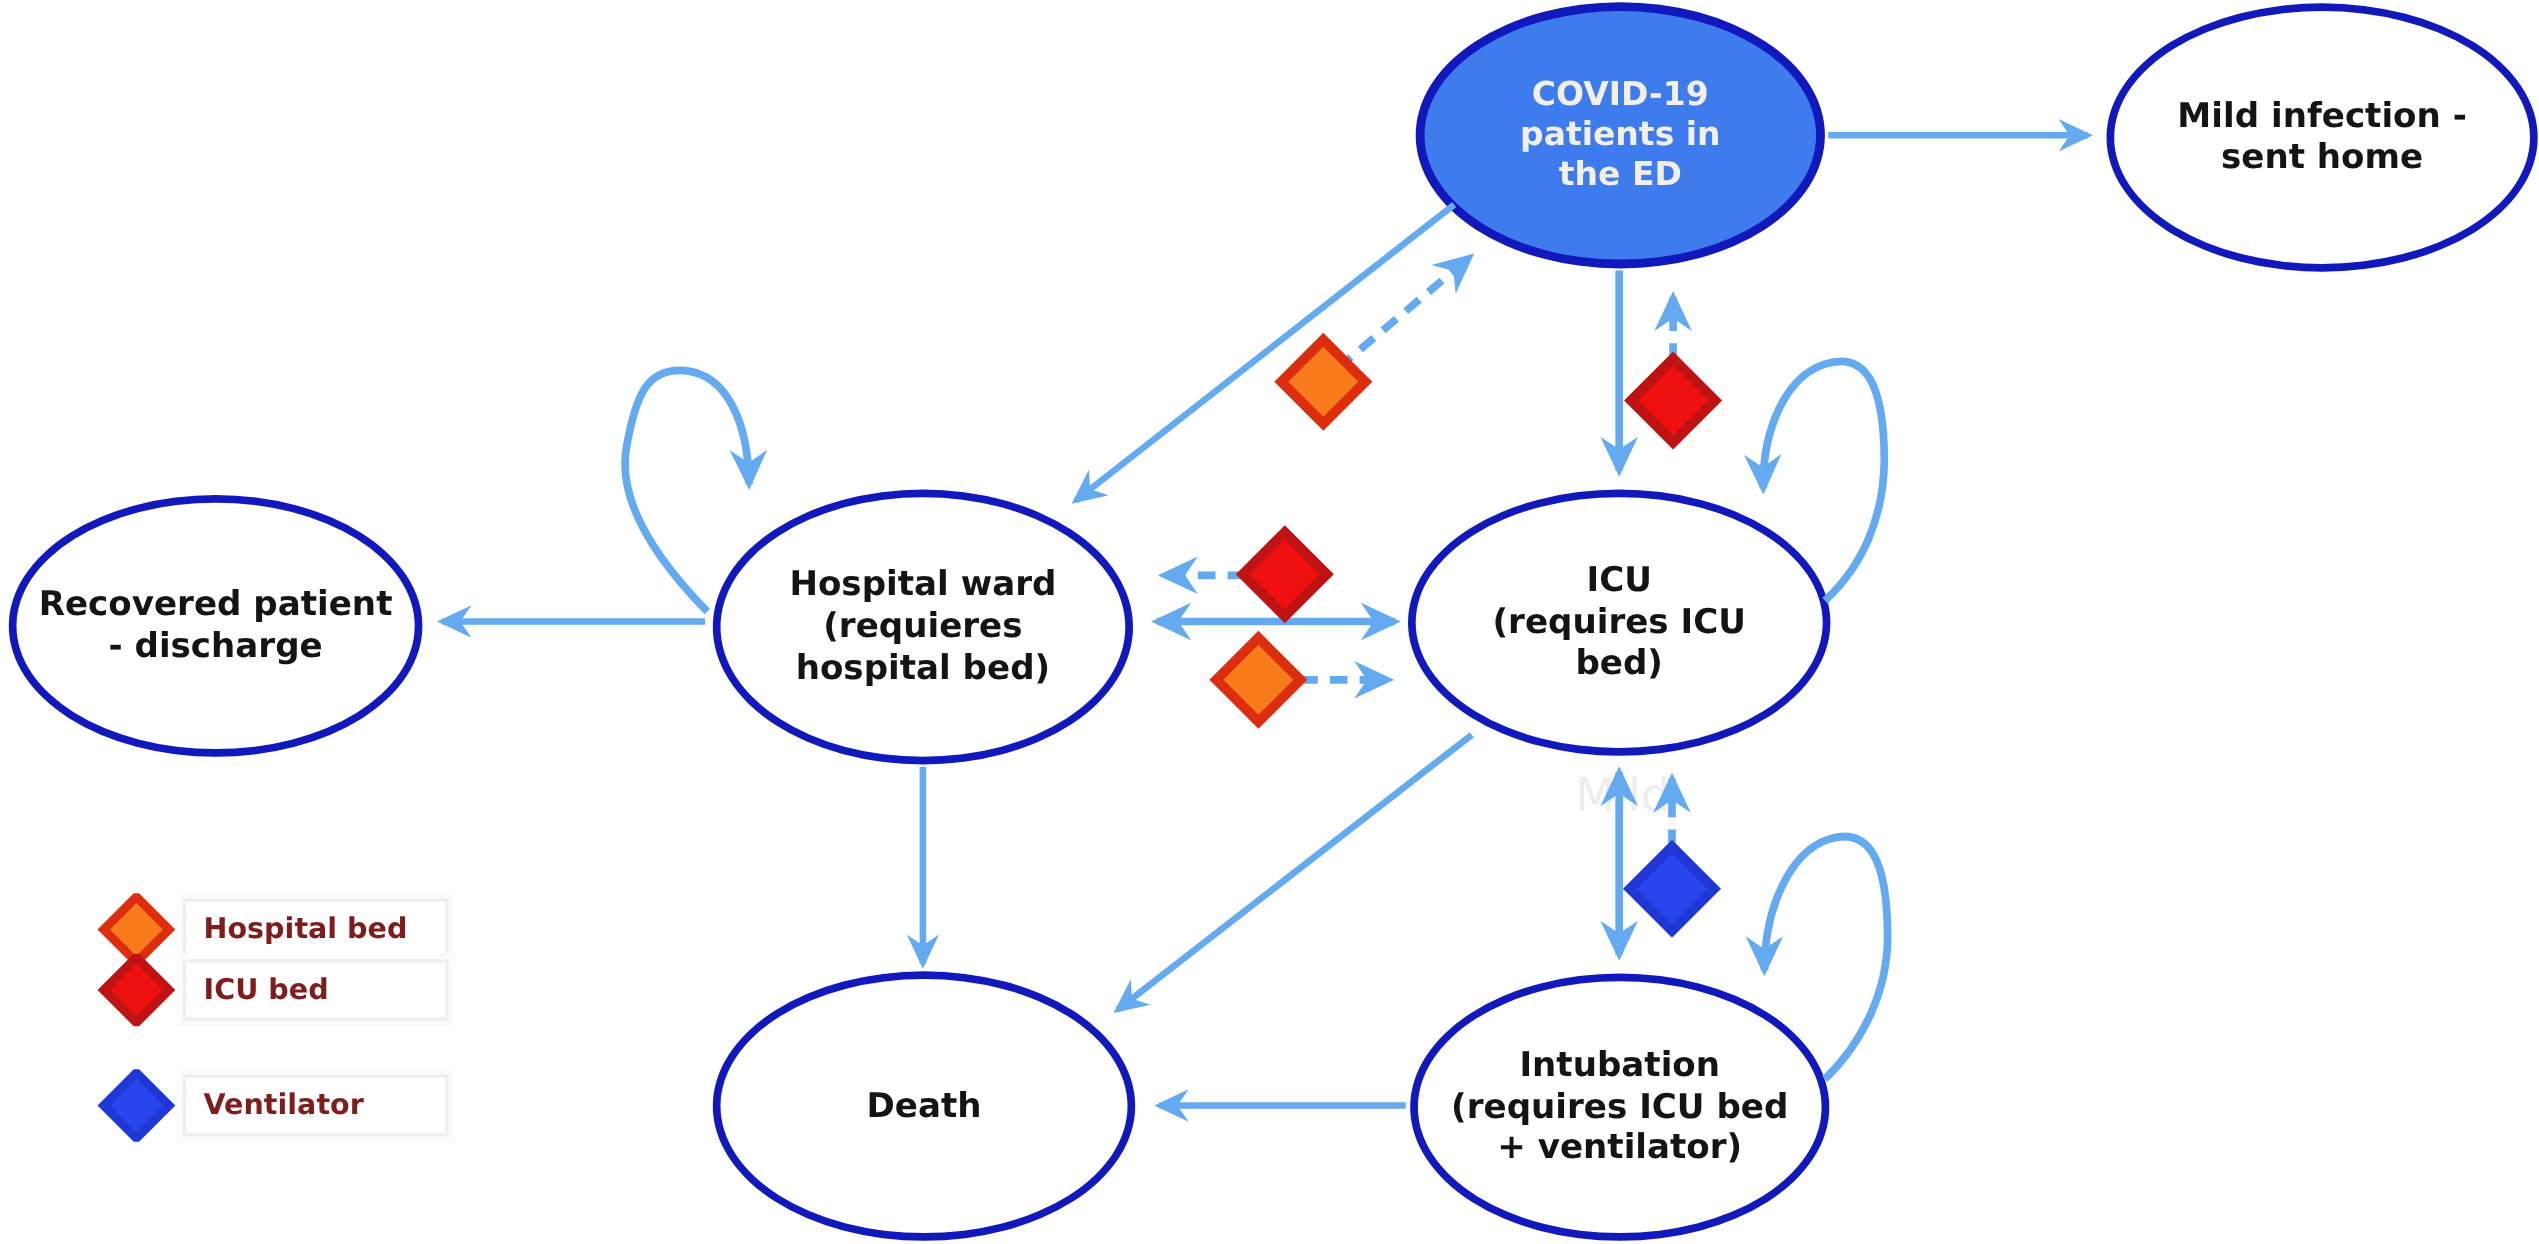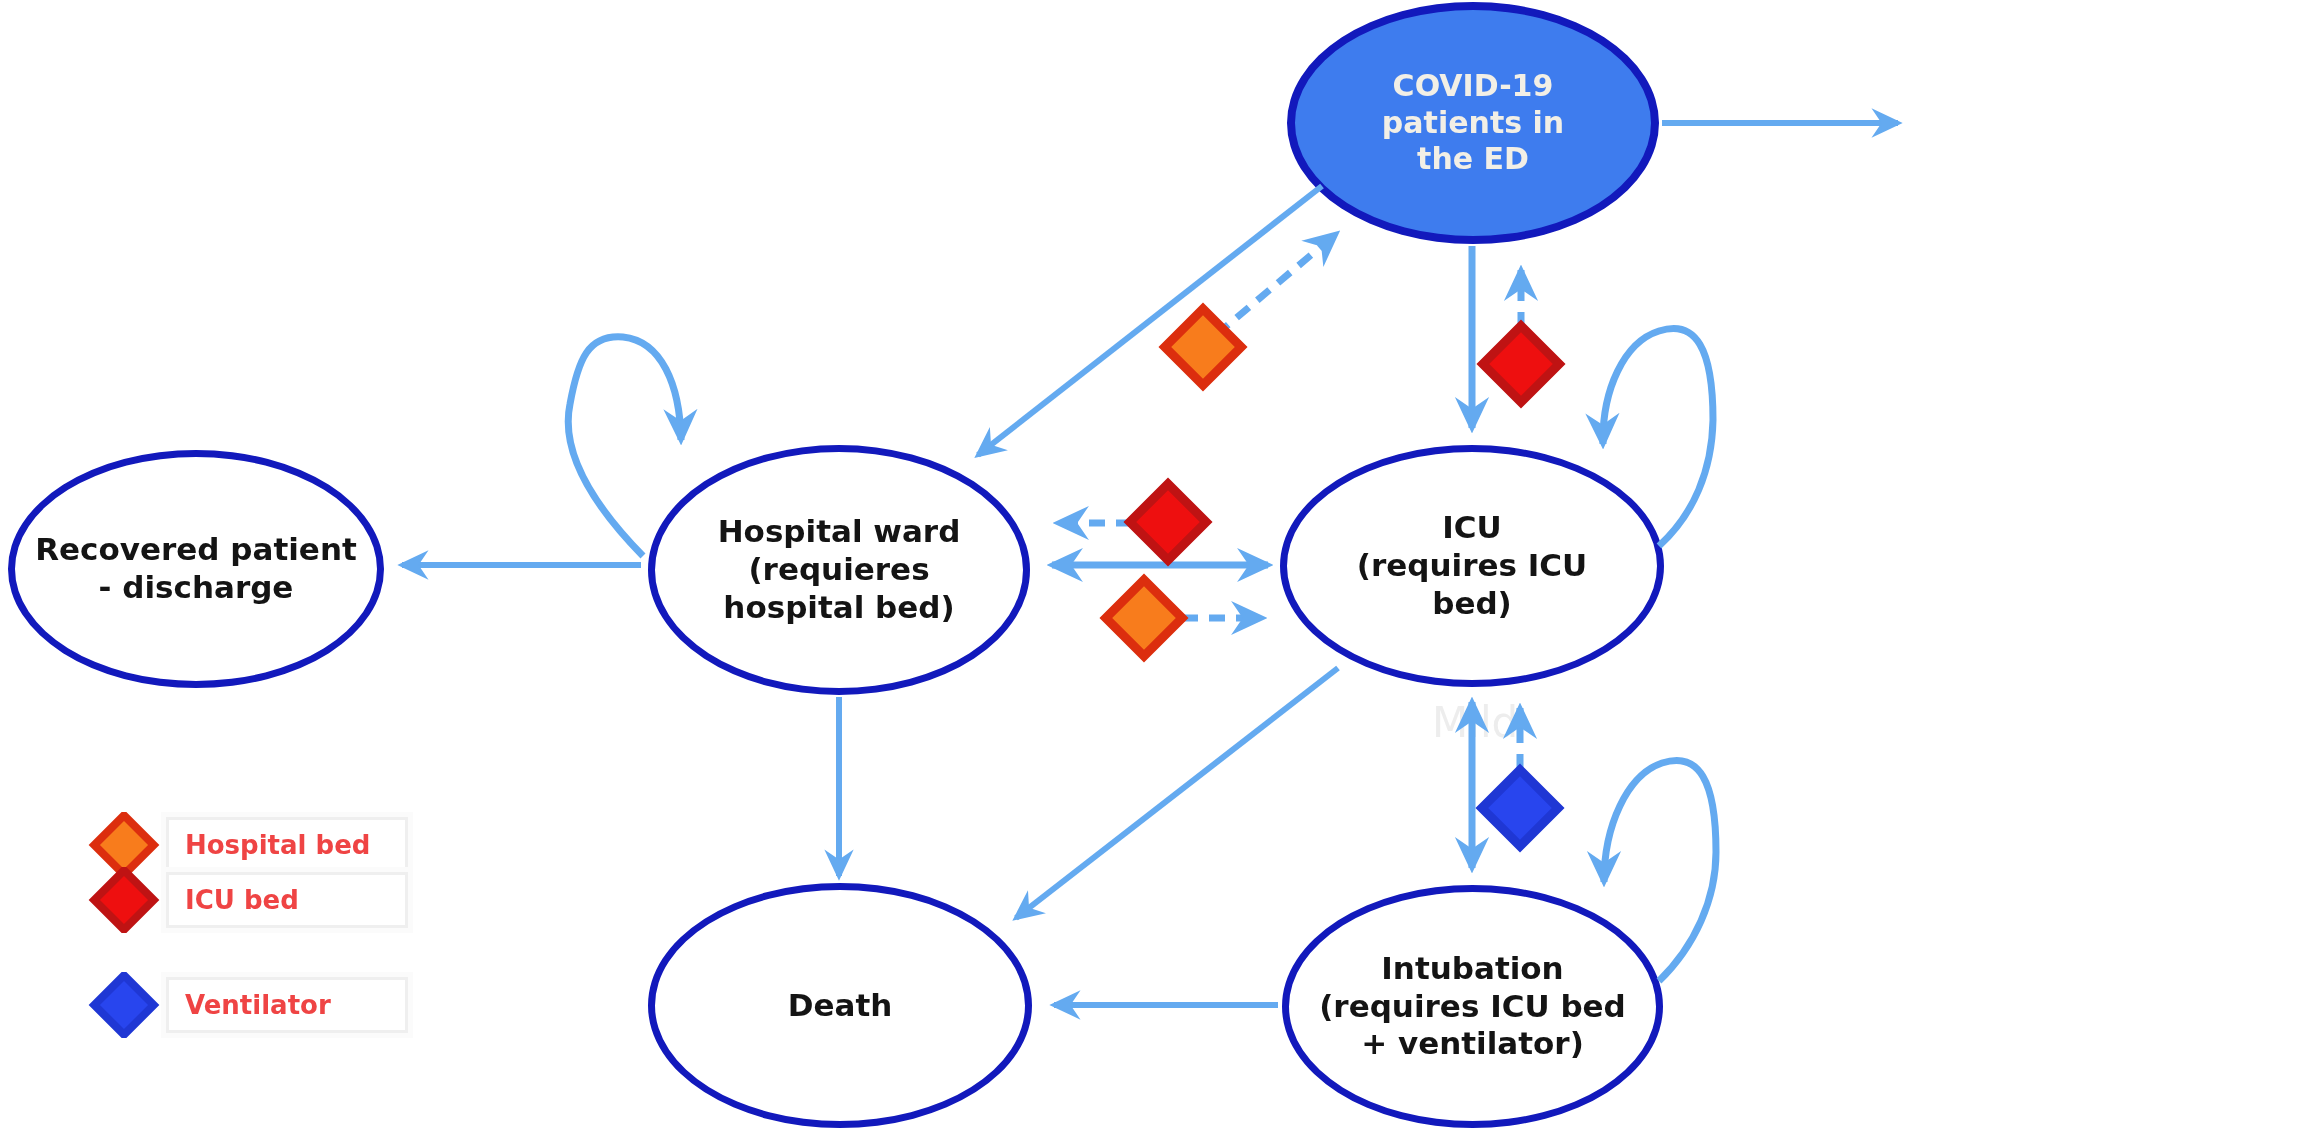--- a/index.html
+++ b/index.html
@@ -90,35 +90,39 @@
     border: 3px solid #efefef;
     box-shadow: 0 0 0 5px #fbfbfb;
     display: flex;
     align-items: center;
     padding-left: 16px;
     box-sizing: border-box;
   }
   .legend-label {
     font-weight: bold;
     font-size: 26px;
-    color: #ef4444;
+    color: #7f1d1d;
     white-space: nowrap;
   }
 </style>
 </head>
 <body>
 
 <div class="stage">
 
   <div class="watermark">Mild</div>
 
   <div class="node node-ed">
     <div class="node-label">COVID-19
 patients in
 the ED</div>
+  </div>
+  <div class="node node-mild">
+    <div class="node-label">Mild infection -
+sent home</div>
   </div>
   <div class="node node-ward">
     <div class="node-label">Hospital ward
 (requieres
 hospital bed)</div>
   </div>
   <div class="node node-icu">
     <div class="node-label">ICU
 (requires ICU
 bed)</div>

